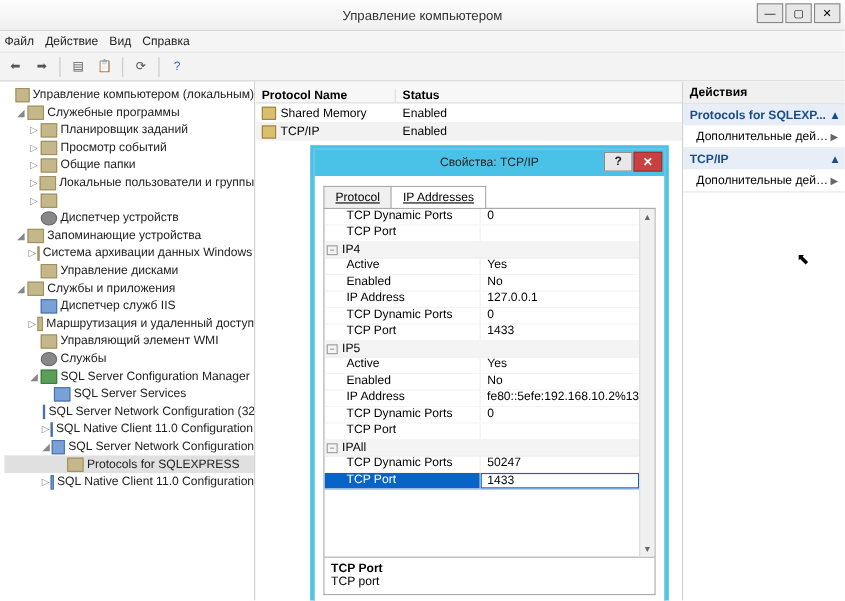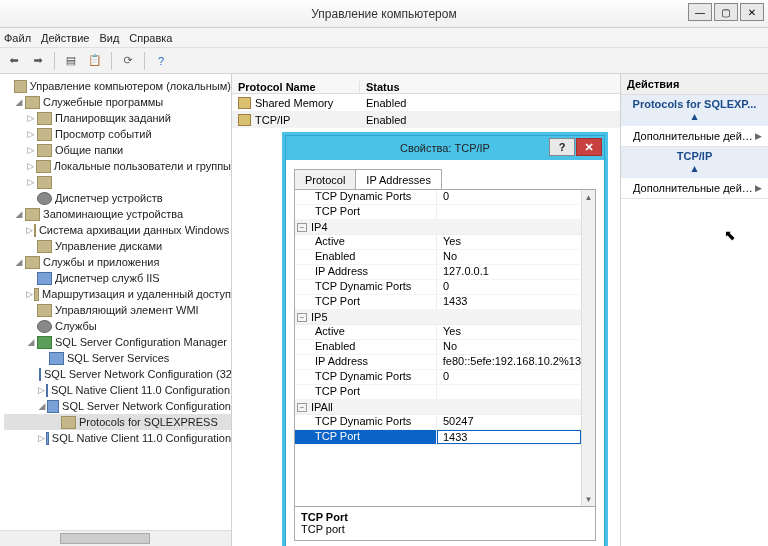--- a/index.html
+++ b/index.html
@@ -16,21 +16,21 @@
 .menubar { height: 20px; background: #f5f5f5; display: flex; align-items: center; padding: 0 4px; gap: 10px; border-bottom: 1px solid #e0e0e0; }
 .menubar span { color: #222; }
 
 
 .toolbar { height: 26px; background: #f3f3f3; border-bottom: 1px solid #d4d4d4; display: flex; align-items: center; padding: 0 4px; gap: 4px; }
 .tbtn { width: 20px; height: 20px; display: flex; align-items: center; justify-content: center; color: #555; }
 .tsep { width: 1px; height: 18px; background: #c8c8c8; margin: 0 2px; }
 
 
 .main { display: flex; height: calc(546px - 28px - 20px - 26px); }
-.treepane { width: 232px; border-right: 1px solid #d0d0d0; overflow: hidden; display:flex; flex-direction:column;justify-content:center; }
+.treepane { width: 232px; border-right: 1px solid #d0d0d0; overflow: hidden; display:flex; flex-direction:row;justify-content:center; }
 .treewrap { flex:1; overflow:hidden; padding: 4px 0 0 4px; }
 .tree { line-height: 16px; color: #222; }
 .tree .node { white-space: nowrap; display: flex; align-items: center; height: 16px; }
 .tree .tw { display:inline-block; width:10px; text-align:center; color:#888; margin-right:1px; font-size:9px; }
 .tree .ic { width:15px; height:13px; display:inline-block; margin-right:3px; background:#c4b88a; border:1px solid #a09060; }
 .tree .ic.gear { background:#888; border-radius:50%; border:1px solid #666; }
 .tree .ic.sql { background:#5a9e5a; border:1px solid #3a7e3a; }
 .tree .ic.svc { background:#7aa0d8; border:1px solid #4a70a8; }
 .tree .selected { background:#e0e0e0; }
 .hscroll { height:16px; background:#f0f0f0; border-top:1px solid #ddd; position:relative; }
@@ -45,32 +45,32 @@
 .plrow .col1 { width:128px; padding-left:6px; display:flex; align-items:center; gap:4px; }
 .plrow .col2 { padding-left:6px; }
 .plrow .pic { width:13px; height:12px; background:#d8c070; border:1px solid #a08040; }
 .plrow.sel { background:#f2f2f2; }
 .plrow.sel .col1 { }
 
 
 .actionspane { width:148px; border-left:1px solid #d0d0d0; background:#fff; }
 .aphdr { background:#f0f0f0; padding:4px 6px; font-weight:600; border-bottom:1px solid #ddd; }
 .apgroup { border-bottom:1px solid #e5e5e5; }
-.apgtitle { background:#e8eef7; padding:3px 6px; display:flex; justify-content:space-between; align-items:center; color:#1a4b8a; font-weight:600;flex-direction:column; }
+.apgtitle { background:#e8eef7; padding:3px 6px; display:flex; justify-content:space-between; align-items:center; color:#1a4b8a; font-weight:600; }
 .apitem { padding:4px 6px 4px 12px; display:flex; justify-content:space-between; align-items:center; }
 .apitem .chev { color:#666; font-size:9px; }
 
 
 .dialog { position:absolute; left:285px; top:135px; width:320px; background:#fff; border:1px solid #2ca7d4; box-shadow:0 0 0 3px #4ac2e8; }
 .dlgtitle { height:24px; background:#4ac2e8; display:flex; align-items:center; justify-content:center; position:relative; color:#222; font-size:12px; }
 .dlgbtns { position:absolute; right:2px; top:2px; display:flex; gap:1px; }
 .dlgbtn { width:26px; height:18px; background:#e8e8e8; border:1px solid #888; display:flex; align-items:center; justify-content:center; font-size:11px; font-weight:600; }
 .dlgbtn.close { background:#c84040; color:#fff; border-color:#a03030; }
 .dlgbody { padding:8px; }
-.tabs { display:flex; border-bottom:1px solid #aaa; }
+.tabs { display:flex; border-bottom:1px solid #aaa;text-decoration:underline; }
 .tab { padding:4px 10px; border:1px solid #aaa; border-bottom:none; background:#f0f0f0; margin-right:-1px; position:relative; top:1px; }
 .tab.active { background:#fff; }
 .propgrid { border:1px solid #aaa; height:318px; overflow:hidden; position:relative; margin-top:-1px; }
 .propinner { position:absolute; inset:0 14px 0 0; overflow:hidden; }
 .propscroll { position:absolute; right:0; top:0; width:14px; bottom:0; background:#f0f0f0; border-left:1px solid #ddd; }
 .propscroll .arrow { height:14px; display:flex; align-items:center; justify-content:center; color:#666; font-size:8px; }
 .propcat { background:#f4f4f4; padding:1px 2px; display:flex; align-items:center; gap:4px; border-bottom:1px solid #eee; }
 .propcat .exp { width:10px; text-align:center; color:#666; font-size:8px; border:1px solid #999; height:9px; line-height:7px; }
 .proprow { display:flex; border-bottom:1px solid #f4f4f4; height:15px; }
 .proprow .pk { width:142px; padding-left:20px; border-right:1px solid #eee; }

